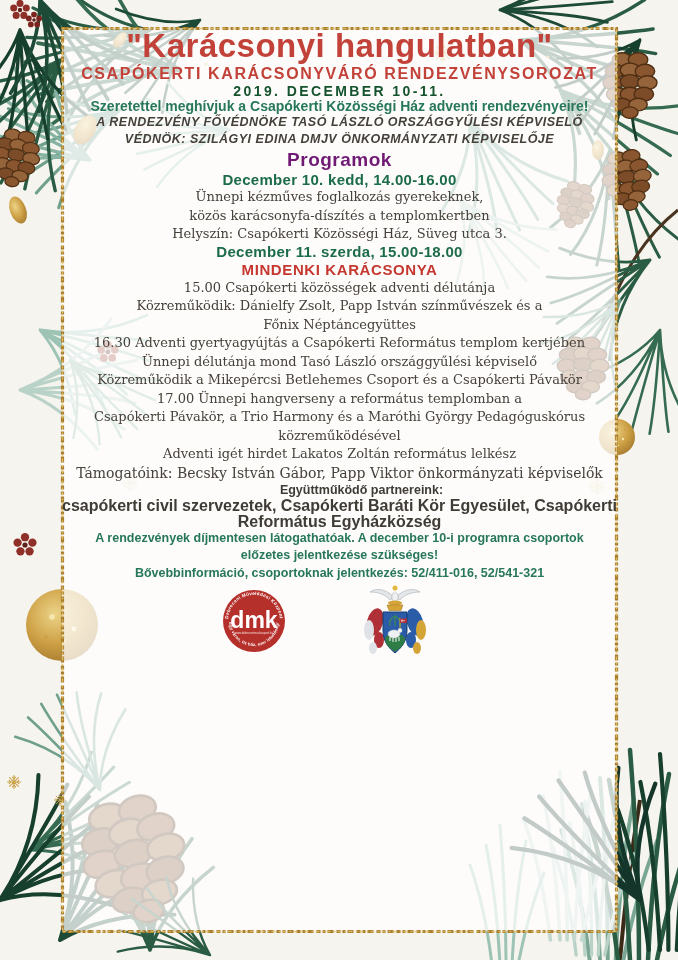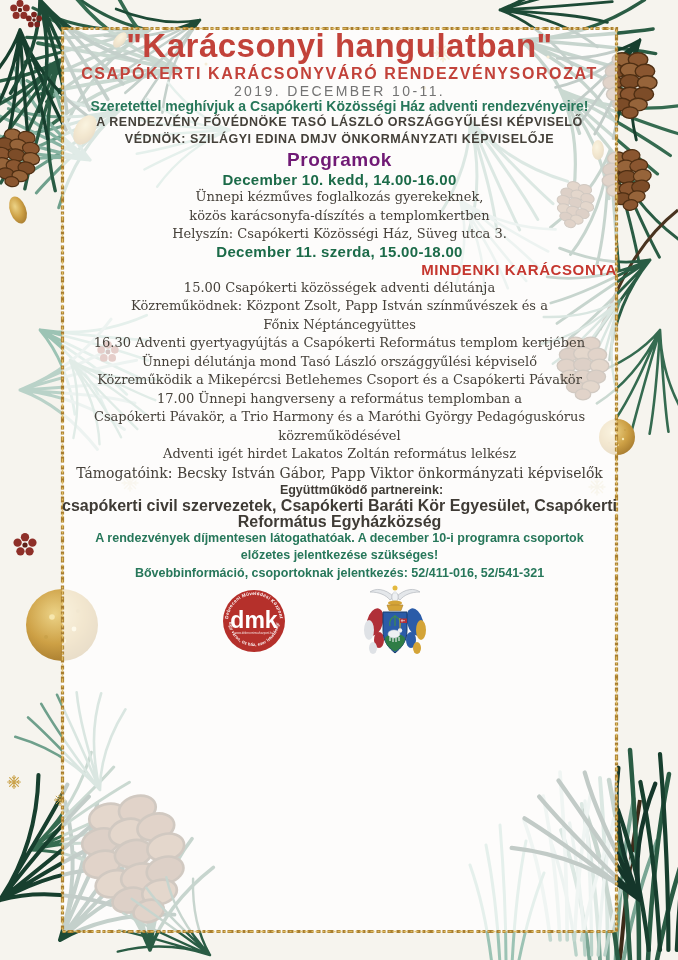--- a/index.html
+++ b/index.html
@@ -19,28 +19,28 @@
   }
   .frame{left:0;top:0;z-index:2;pointer-events:none;}
   .content{
     left:62px;top:28px;width:555px;height:903px;z-index:3;
     text-align:center;
   }
   .content > div{margin:0 auto;}
 
   .title{margin-top:30px;font-size:33px;line-height:36px;font-weight:bold;color:#c2423a;letter-spacing:.5px;}
   .subtitle{margin-top:13px;font-size:16px;line-height:20px;font-weight:bold;color:#c2423a;letter-spacing:1.6px;}
-  .dates{margin-top:13px;font-size:14px;line-height:15px;font-weight:normal;color:#737373;letter-spacing:2.4px;}
+  .dates{margin-top:13px;font-size:14px;line-height:15px;font-weight:bold;color:#14532d;letter-spacing:2.4px;}
   .invite{margin-top:14px;font-size:14px;line-height:15px;font-weight:bold;color:#27775a;}
-  .patron{margin-top:16px;font-size:12.5px;line-height:17px;font-weight:bold;color:#45413a;letter-spacing:.5px;}
+  .patron{margin-top:16px;font-size:12.5px;line-height:17px;font-weight:bold;color:#45413a;letter-spacing:.5px;font-style:italic;}
   .programs{margin-top:9px;font-size:19px;line-height:24px;font-weight:bold;color:#701a75;letter-spacing:.5px;}
   .day-h{font-size:15px;line-height:16px;font-weight:bold;color:#1c6b49;letter-spacing:.3px;}
   .d1h{margin-top:15px;text-align:center;}
   .d2h{margin-top:25px;}
-  .day-sub{margin-top:1px;font-size:15px;line-height:19px;font-weight:bold;color:#c5372f;letter-spacing:.6px;text-align:right;}
+  .day-sub{margin-top:1px;font-size:15px;line-height:19px;font-weight:bold;color:#c5372f;letter-spacing:.6px;}
   .body-txt{font-family:"DejaVu Serif",serif;font-size:13px;line-height:18.5px;color:#46413a;}
   .d1b{margin-top:4px;}
   .e1{margin-top:14px;}
   .e2{margin-top:14px;}
   .e3{margin-top:9px;}
   .supporters{margin-top:25px;font-family:"DejaVu Serif",serif;font-size:14px;line-height:18px;color:#46413a;}
   .partners-h{margin-top:17px;font-size:12.5px;line-height:16px;font-weight:bold;color:#3f3b35;padding-left:44px;}
   .partners{font-size:16px;line-height:16px;font-weight:bold;color:#3f3b35;}
   .notes{margin-top:14px;font-size:12.5px;line-height:17.5px;font-weight:bold;color:#27775a;}
   .logos{margin-top:26px;display:flex;justify-content:center;align-items:center;gap:72px;transform:translateX(-14px);}
@@ -209,21 +209,21 @@
     <div>Ünnepi kézműves foglalkozás gyerekeknek,</div>
     <div>közös karácsonyfa-díszítés a templomkertben</div>
     <div>Helyszín: Csapókerti Közösségi Ház, Süveg utca 3.</div>
   </div>
 
   <div class="day-h d2h">December 11. szerda, 15.00-18.00</div>
   <div class="day-sub">MINDENKI KARÁCSONYA</div>
 
   <div class="body-txt e1">
     <div>15.00 Csapókerti közösségek adventi délutánja</div>
-    <div>Közreműködnek: Központ Zsolt, Papp István színművészek és a</div>
+    <div>Közreműködik: Dánielfy Zsolt, Papp István színművészek és a</div>
     <div>Főnix Néptáncegyüttes</div>
   </div>
 
   <div class="body-txt e2">
     <div>16.30 Adventi gyertyagyújtás a Csapókerti Református templom kertjében</div>
     <div>Ünnepi délutánja mond Tasó László országgyűlési képviselő</div>
     <div>Közreműködik a Mikepércsi Betlehemes Csoport és a Csapókerti Pávakör</div>
   </div>
 
   <div class="body-txt e3">

